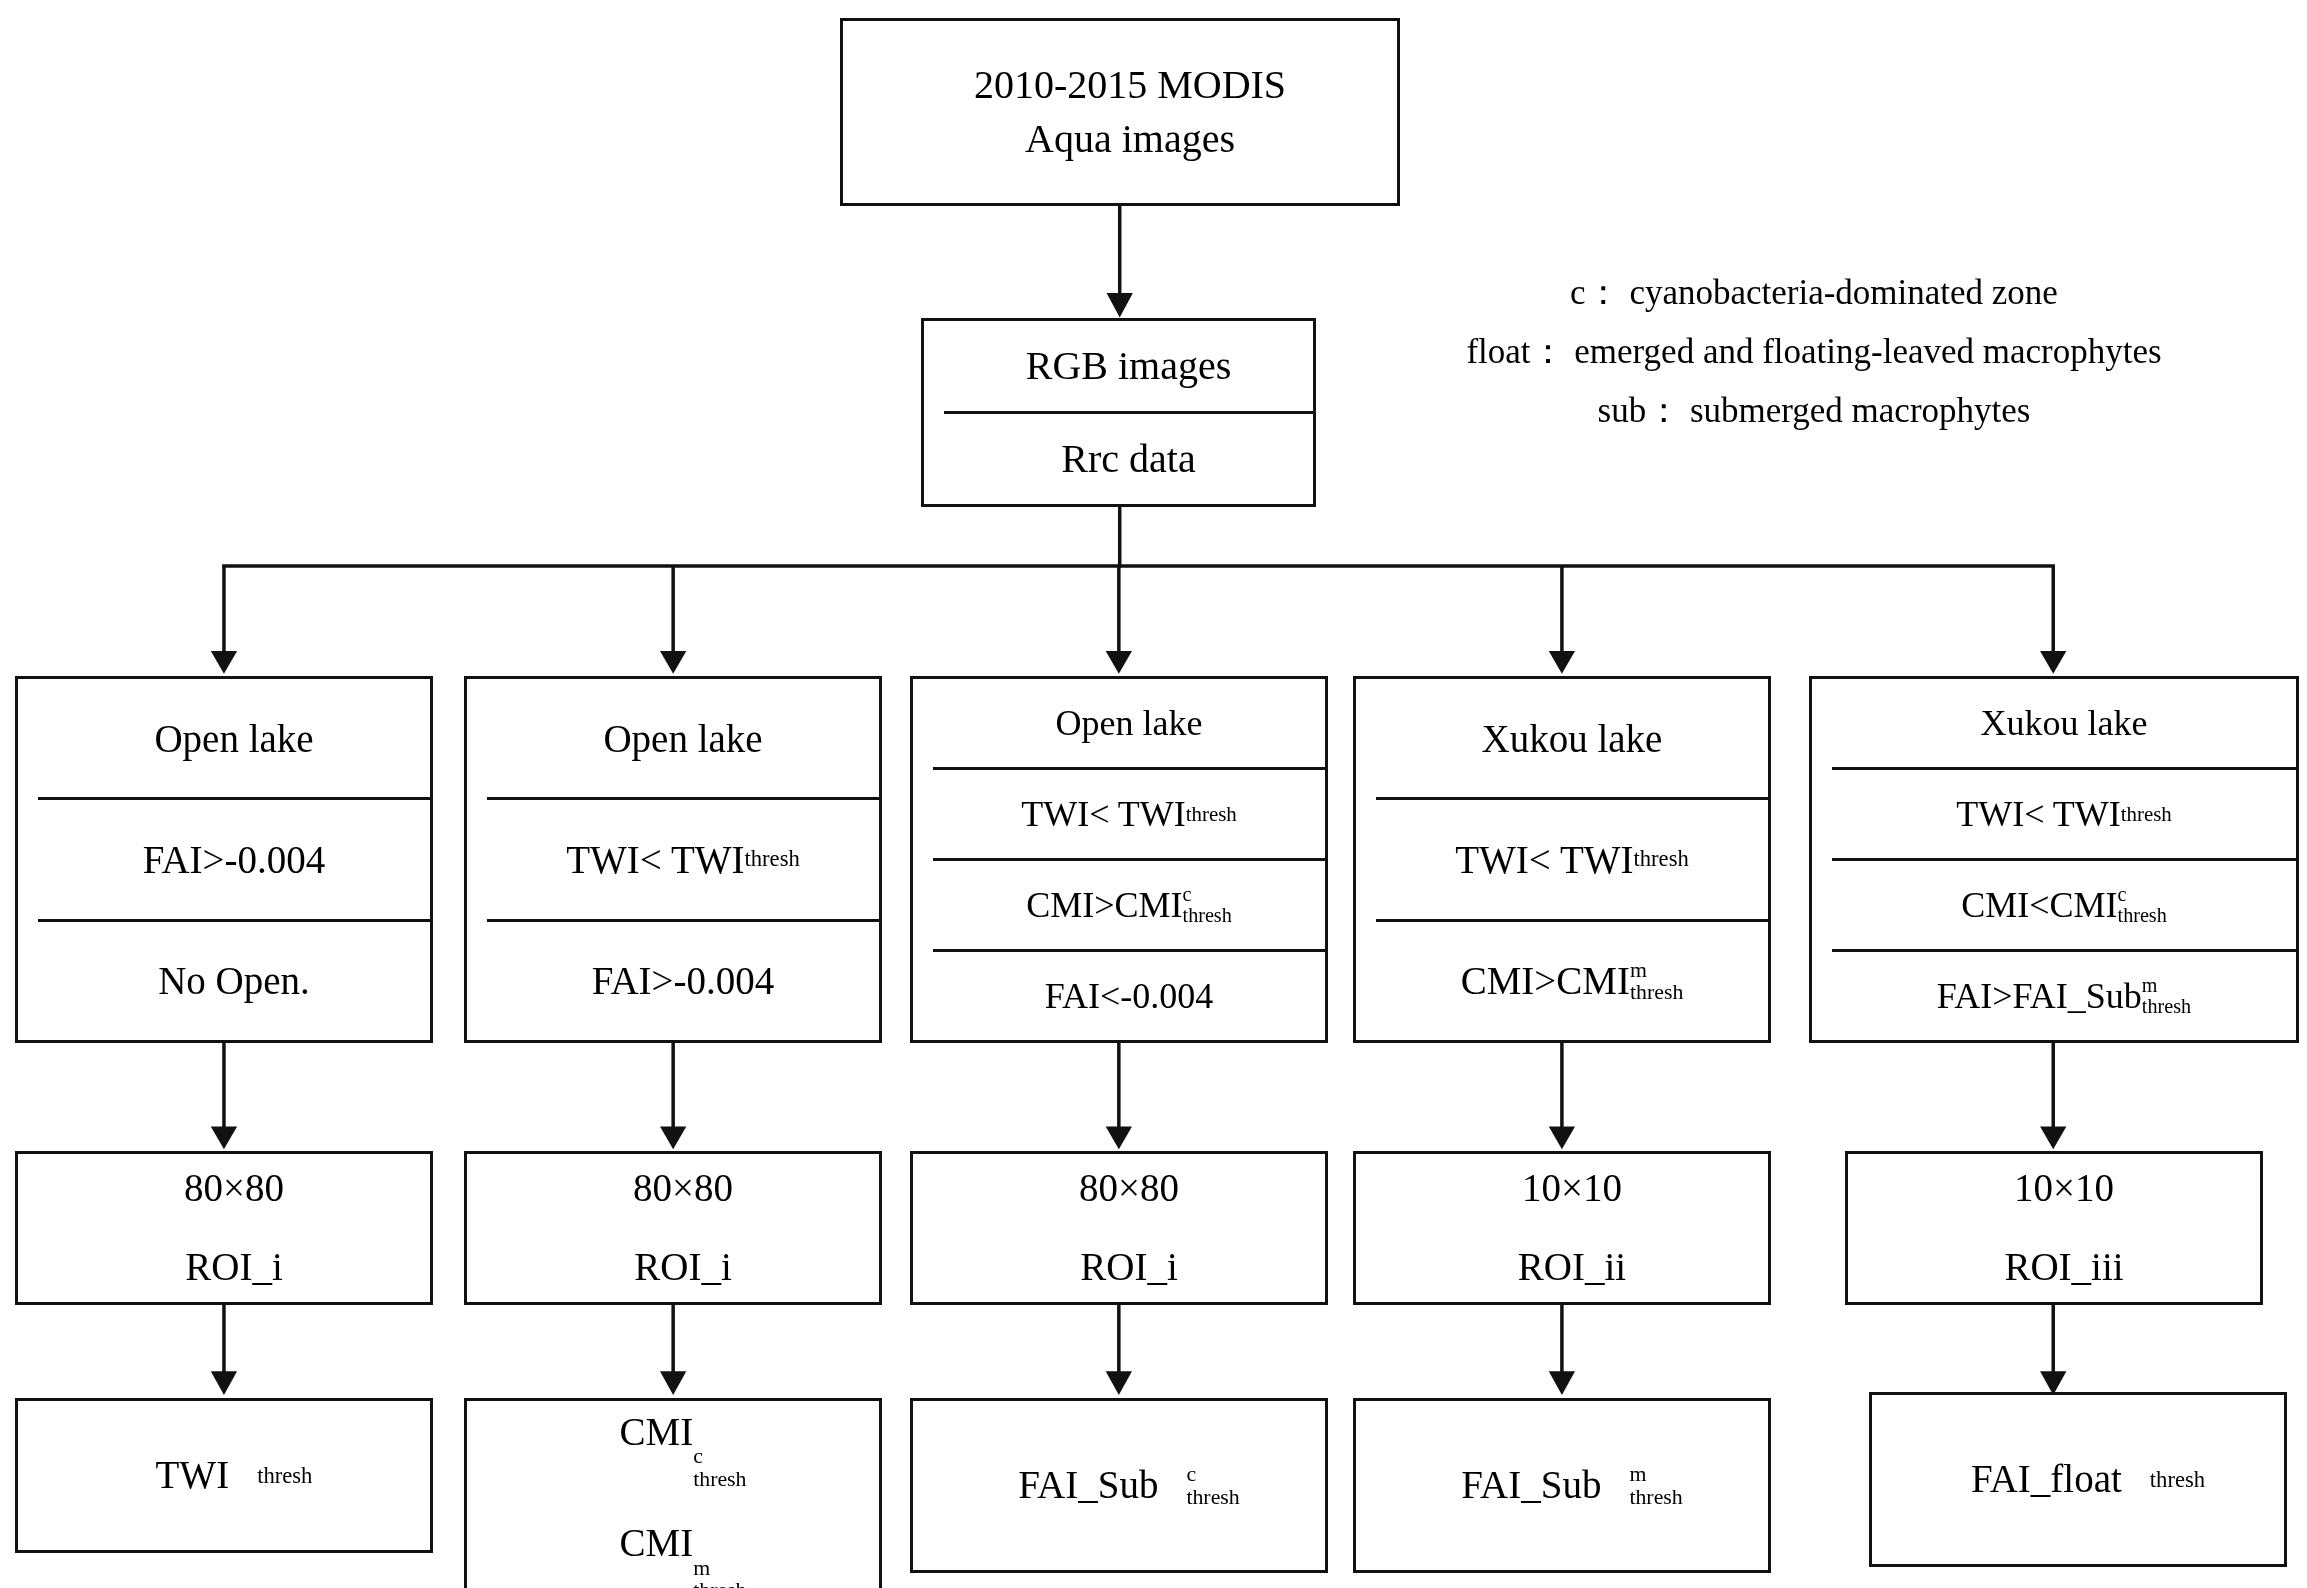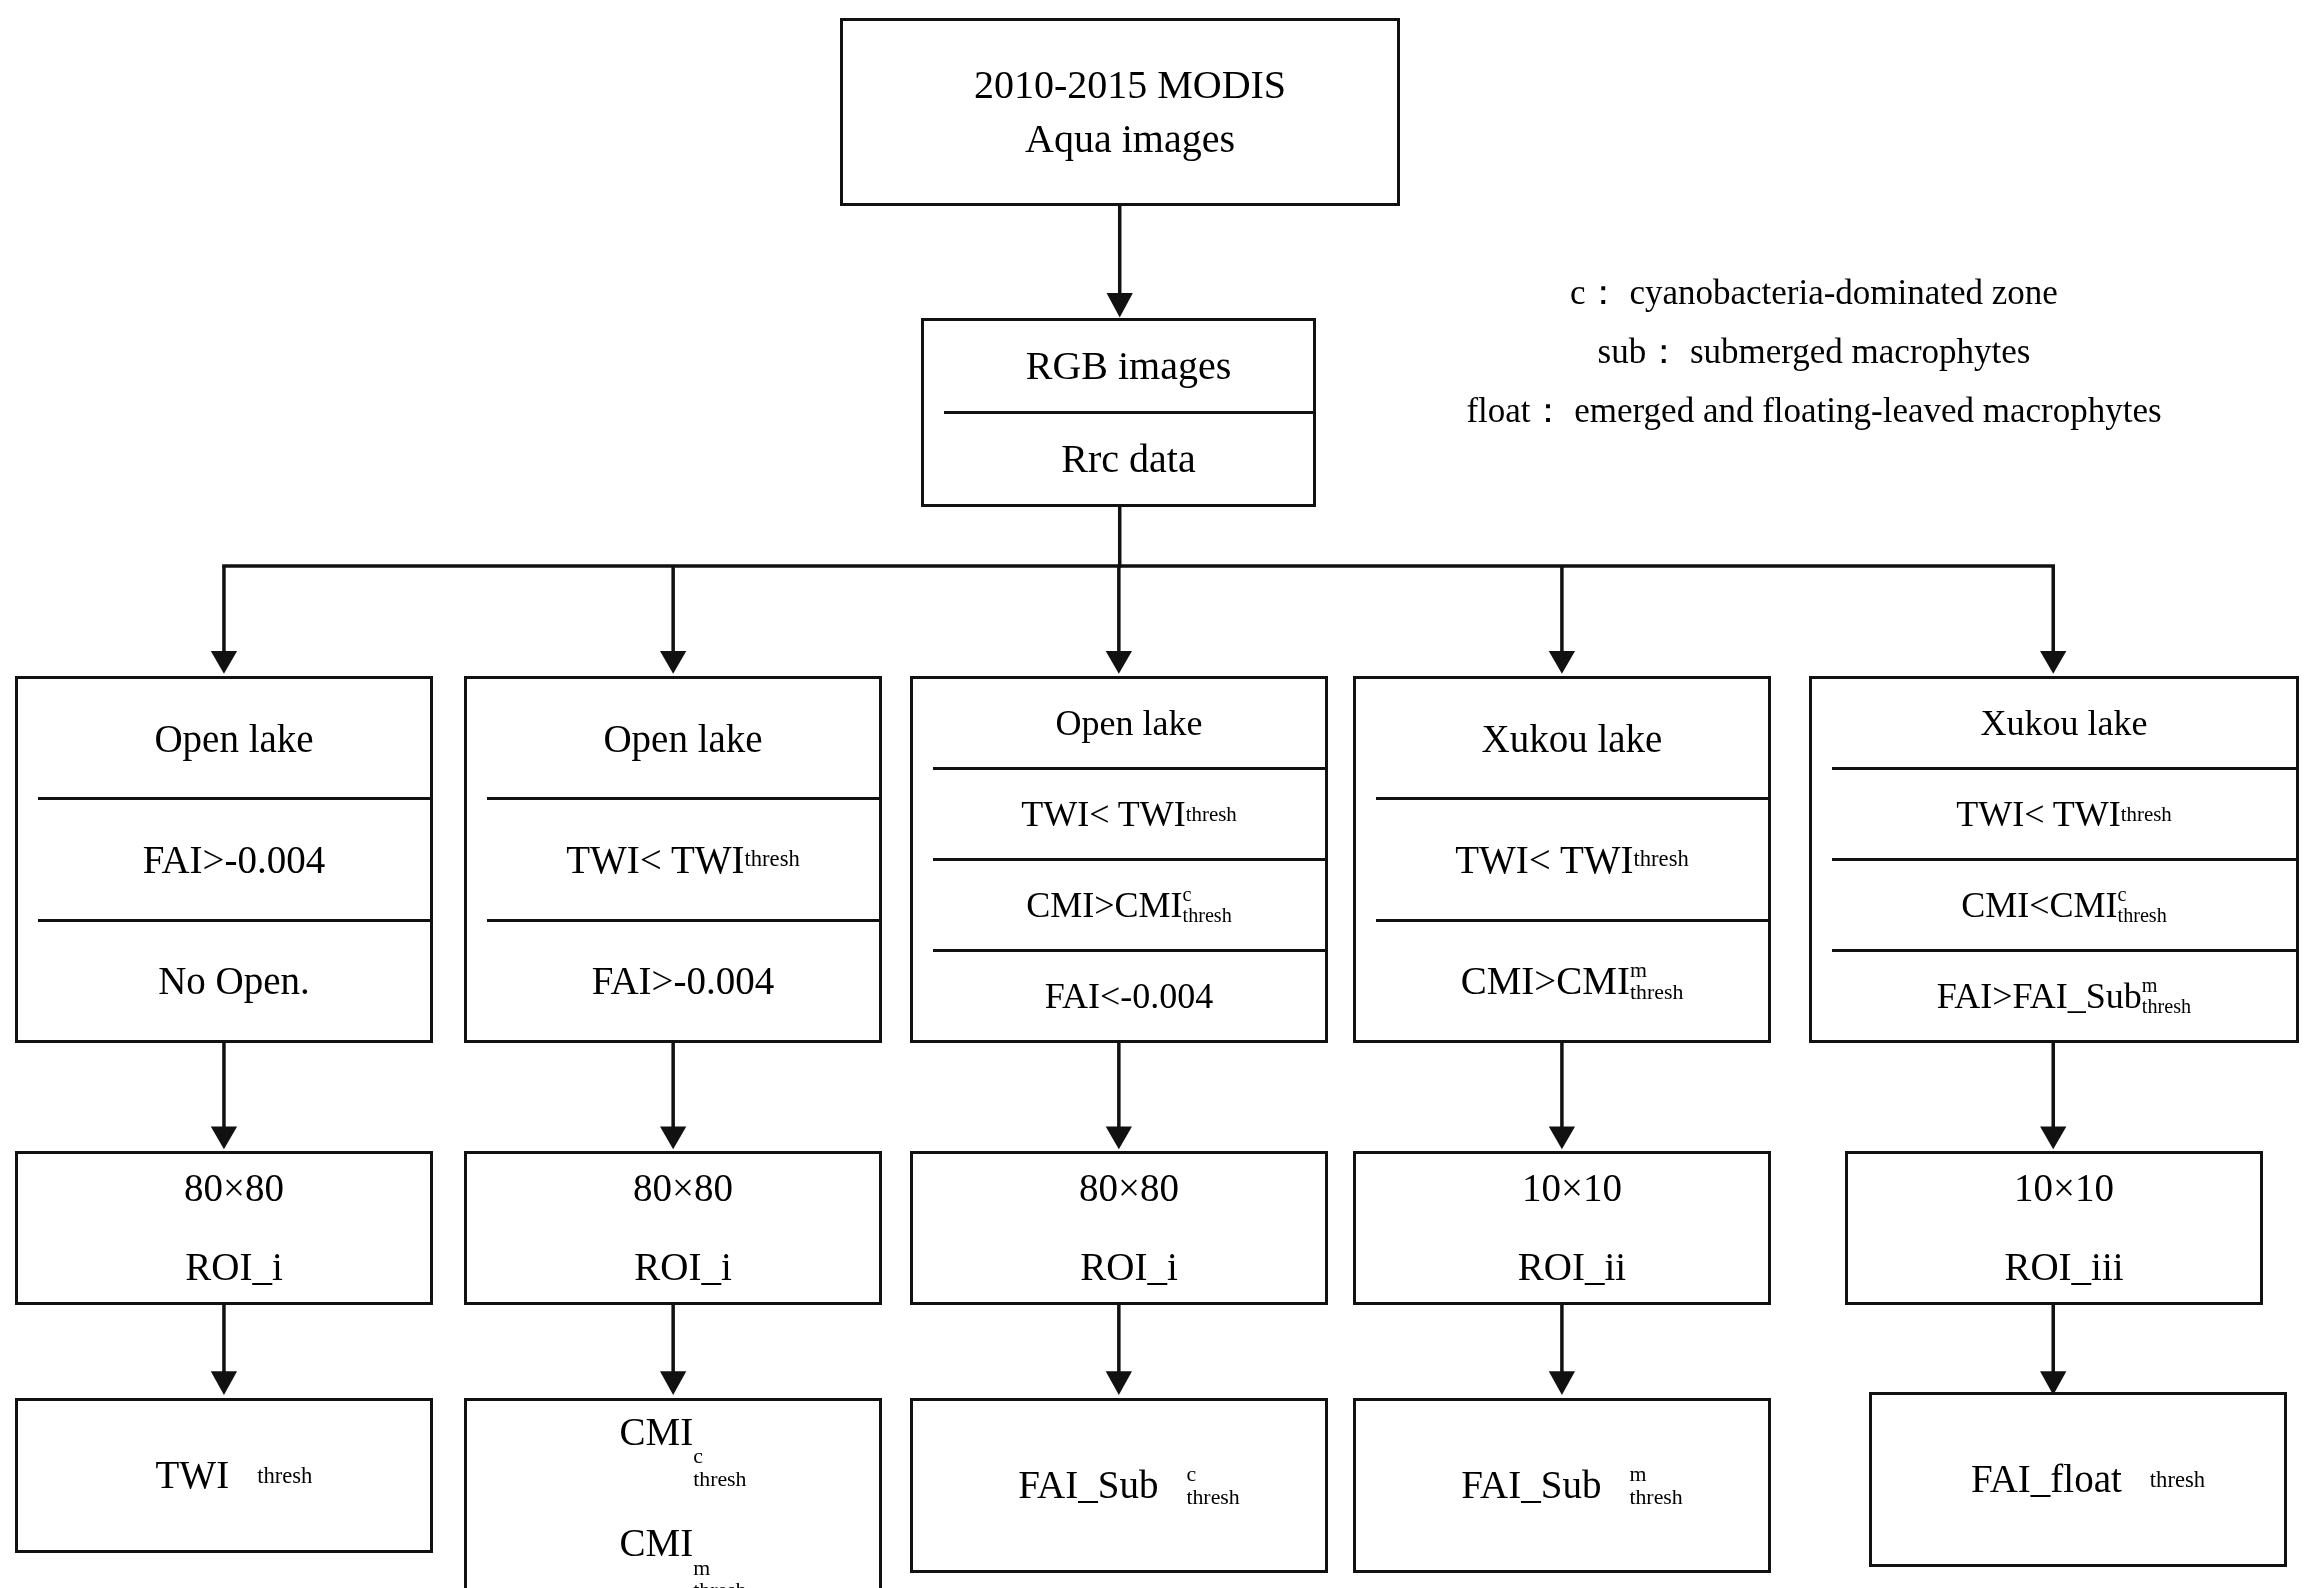--- a/index.html
+++ b/index.html
@@ -117,22 +117,22 @@
     </div>
   </div>
 
   <div class="box" style="left:921px;top:318px;width:395px;height:189px;">
     <div class="row fs46">RGB images</div>
     <div class="row fs46">Rrc data</div>
   </div>
 
   <div id="legend">
     <div>c：  cyanobacteria-dominated zone</div>
+    <div>float：  emerged and floating-leaved macrophytes</div>
     <div>sub：  submerged macrophytes</div>
-    <div>float：  emerged and floating-leaved macrophytes</div>
   </div>
 
   <div class="box" style="left:15px;top:676px;width:418px;height:367px;">
     <div class="row fs45">Open lake</div>
     <div class="row fs45">FAI&gt;-0.004</div>
     <div class="row fs45">No Open.</div>
   </div>
   <div class="box" style="left:15px;top:1151px;width:418px;height:154px;">
     <div class="multiline fs44">
       <span>80×80</span>

